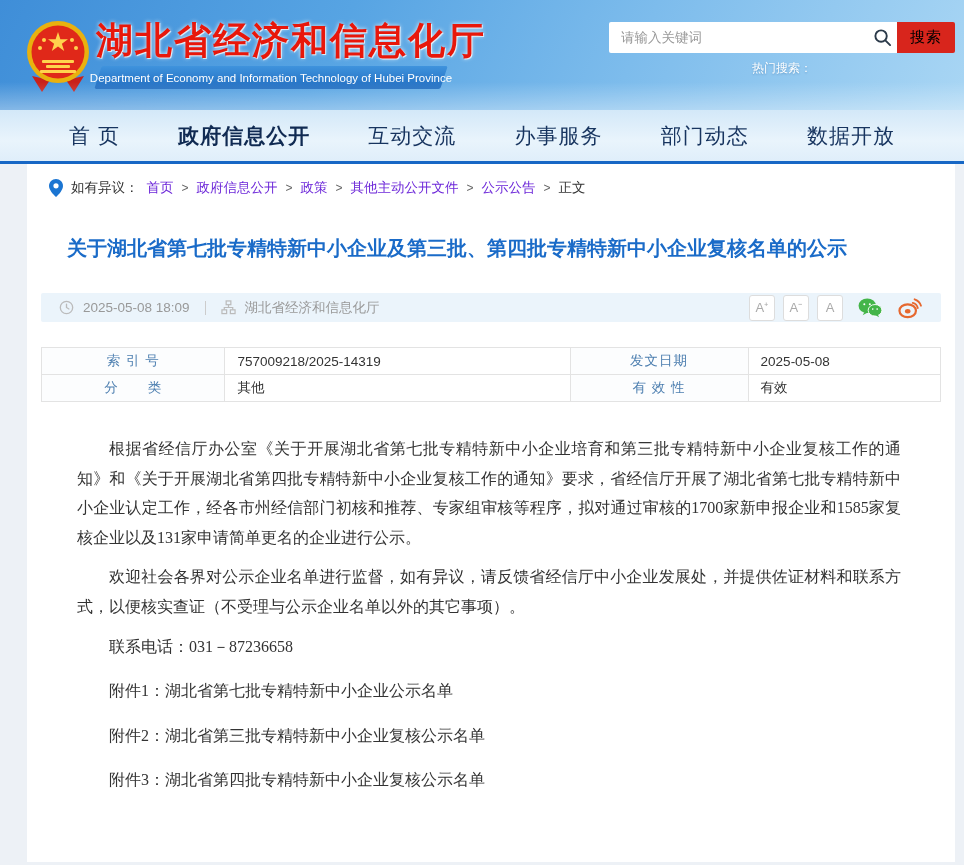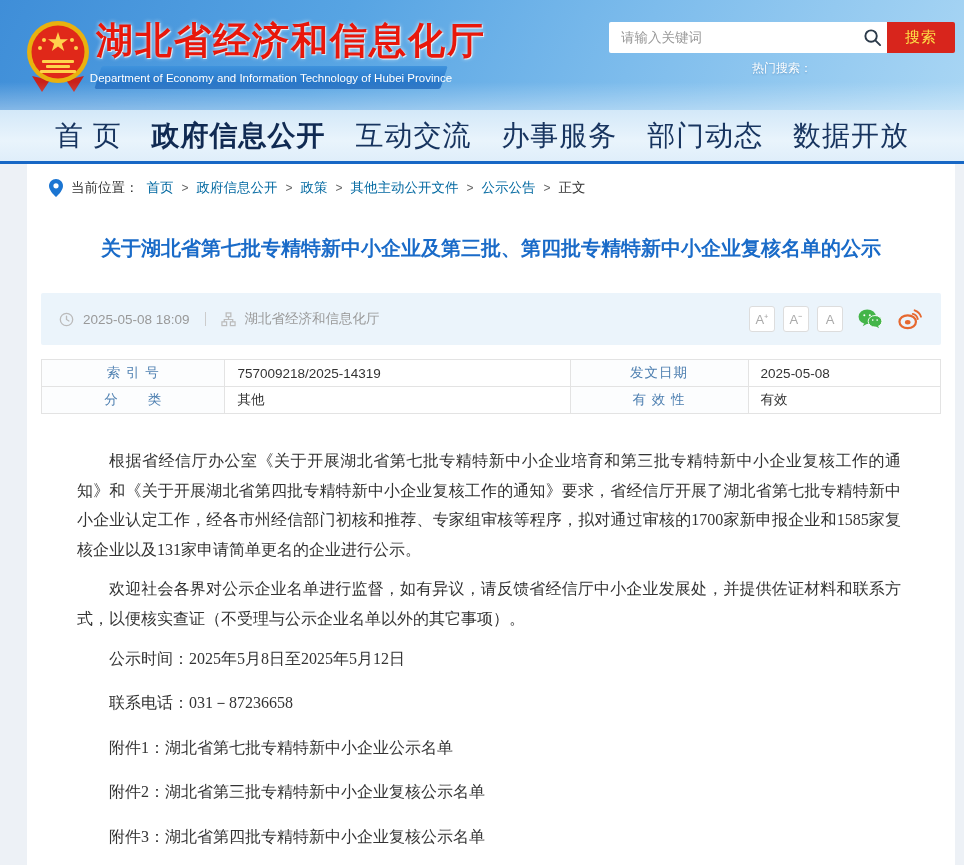--- a/index.html
+++ b/index.html
@@ -40,60 +40,60 @@
   .search-area { position:absolute; right:9px; top:22px; width:346px; }
   .search-row { display:flex; height:31px; }
   .search-box { flex:1; background:#fff; display:flex; align-items:center; border-radius:2px 0 0 2px; }
   .search-box input {
     flex:1; border:none; outline:none; height:100%; padding:0 8px 0 12px;
     font-size:13.5px; color:#333; background:transparent;
   }
   .search-box input::placeholder { color:#999; }
   .search-icon { width:30px; display:flex; align-items:center; justify-content:center; cursor:pointer; }
   .search-btn {
-    width:68px; background:#d8251c; color:#fde047; border:none; font-size:15px;
+    width:58px; background:#d8251c; color:#000000; border:none; font-size:15px;
     cursor:pointer; border-radius:0 2px 2px 0; letter-spacing:1px;
   }
   .hot-row { margin-top:7px; display:flex; align-items:center; gap:6px;flex-direction:column; }
   .hot-label { color:#fff; font-size:12px; white-space:nowrap; text-shadow:0 1px 2px rgba(0,60,120,.3); }
   .hot-tag {
     flex:1; text-align:center; background:#2f6fd3; color:#fff; font-size:12px;
     padding:3px 0; border-radius:2px; cursor:pointer; border:1px solid rgba(255,255,255,.25);
     white-space:nowrap;
     margin-top:41px;
   }
   
   .nav {
     height:54px; border-bottom:3px solid #1767c5;
     background:linear-gradient(180deg,#d3e8f8 0%,#e9f4fc 60%,#dfeefa 100%);
     display:flex; align-items:center; justify-content:space-around; padding:0 40px;
   }
   .nav a {
-    text-decoration:none; color:#17345f; font-size:28px; letter-spacing:1px; cursor:pointer;
+    text-decoration:none; color:#17345f; font-size:21px; letter-spacing:1px; cursor:pointer;
   }
   .nav a.active { font-weight:700; color:#102a52; }
   
   .card {
     background:#fff; margin:0 9px 0 27px; min-height:698px; padding-bottom:20px;
   }
   .breadcrumb {
     display:flex; align-items:center; gap:8px; padding:15px 20px 10px 22px;
     font-size:13.5px; color:#333;
   }
   .breadcrumb .sep { color:#666; font-size:12px; }
-  .breadcrumb a { color:#0369a1; text-decoration:none; cursor:pointer; }
+  .breadcrumb a { color:#6d28d9; text-decoration:none; cursor:pointer; }
   .pin-icon { display:flex; align-items:center; }
   .article-title {
-    margin:26px 40px 0; text-align:center; color:#1a6bc8;
+    margin:26px 40px 0; text-align:left; color:#1a6bc8;
     font-size:20px; font-weight:600; line-height:1.5;
   }
   
   .meta {
-    margin:30px 14px 14px; background:#ebf4fb; border-radius:2px;
-    height:52px; display:flex; align-items:center; justify-content:space-between;
+    margin:30px 14px 25px; background:#ebf4fb; border-radius:2px;
+    height:29px; display:flex; align-items:center; justify-content:space-between;
     padding:0 18px; color:#999; font-size:13.5px;
   }
   .meta-left { display:flex; align-items:center; gap:9px; }
   .meta-divider { width:1px; height:14px; background:#ccc; margin:0 6px; }
   .meta-right { display:flex; align-items:center; gap:8px; }
   .font-btn {
     width:26px; height:26px; background:#fff; border:1px solid #ddd; border-radius:3px;
     color:#aaa; font-size:13px; cursor:pointer; line-height:1;
   }
   .share-icon { margin-left:6px; cursor:pointer; display:flex; align-items:center; }
@@ -174,21 +174,21 @@
 
 <div class="card">
 
   <div class="breadcrumb">
     <span class="pin-icon">
       <svg width="14" height="18" viewBox="0 0 14 18">
         <path d="M7 0 C3.1 0 0 3.1 0 7 C0 12 7 18 7 18 C7 18 14 12 14 7 C14 3.1 10.9 0 7 0 Z" fill="#1b75d2"></path>
         <circle cx="7" cy="6.8" r="2.6" fill="#fff"></circle>
       </svg>
     </span>
-    <span>当前位置：</span>
+    <span>如有异议：</span>
     <a>首页</a>
     <span class="sep">&gt;</span>
     <a>政府信息公开</a>
     <span class="sep">&gt;</span>
     <a>政策</a>
     <span class="sep">&gt;</span>
     <a>其他主动公开文件</a>
     <span class="sep">&gt;</span>
     <a>公示公告</a>
     <span class="sep">&gt;</span>
@@ -253,21 +253,20 @@
       <td class="val val1">其他</td>
       <td class="lbl lbl2">有 效 性</td>
       <td class="val">有效</td>
     </tr>
   </tbody>
     </table>
 
   <div class="body-text">
     <p>根据省经信厅办公室《关于开展湖北省第七批专精特新中小企业培育和第三批专精特新中小企业复核工作的通知》和《关于开展湖北省第四批专精特新中小企业复核工作的通知》要求，省经信厅开展了湖北省第七批专精特新中小企业认定工作，经各市州经信部门初核和推荐、专家组审核等程序，拟对通过审核的1700家新申报企业和1585家复核企业以及131家申请简单更名的企业进行公示。</p>
     <p>欢迎社会各界对公示企业名单进行监督，如有异议，请反馈省经信厅中小企业发展处，并提供佐证材料和联系方式，以便核实查证（不受理与公示企业名单以外的其它事项）。</p>
-    <p class="line">公示时间：2025年5月8日至2025年5月12日</p>
     <p class="line">联系电话：031－87236658</p>
     <p class="line">附件1：湖北省第七批专精特新中小企业公示名单</p>
     <p class="line">附件2：湖北省第三批专精特新中小企业复核公示名单</p>
     <p class="line">附件3：湖北省第四批专精特新中小企业复核公示名单</p>
 
   </div>
 
 </div>
 
 </body></html>

